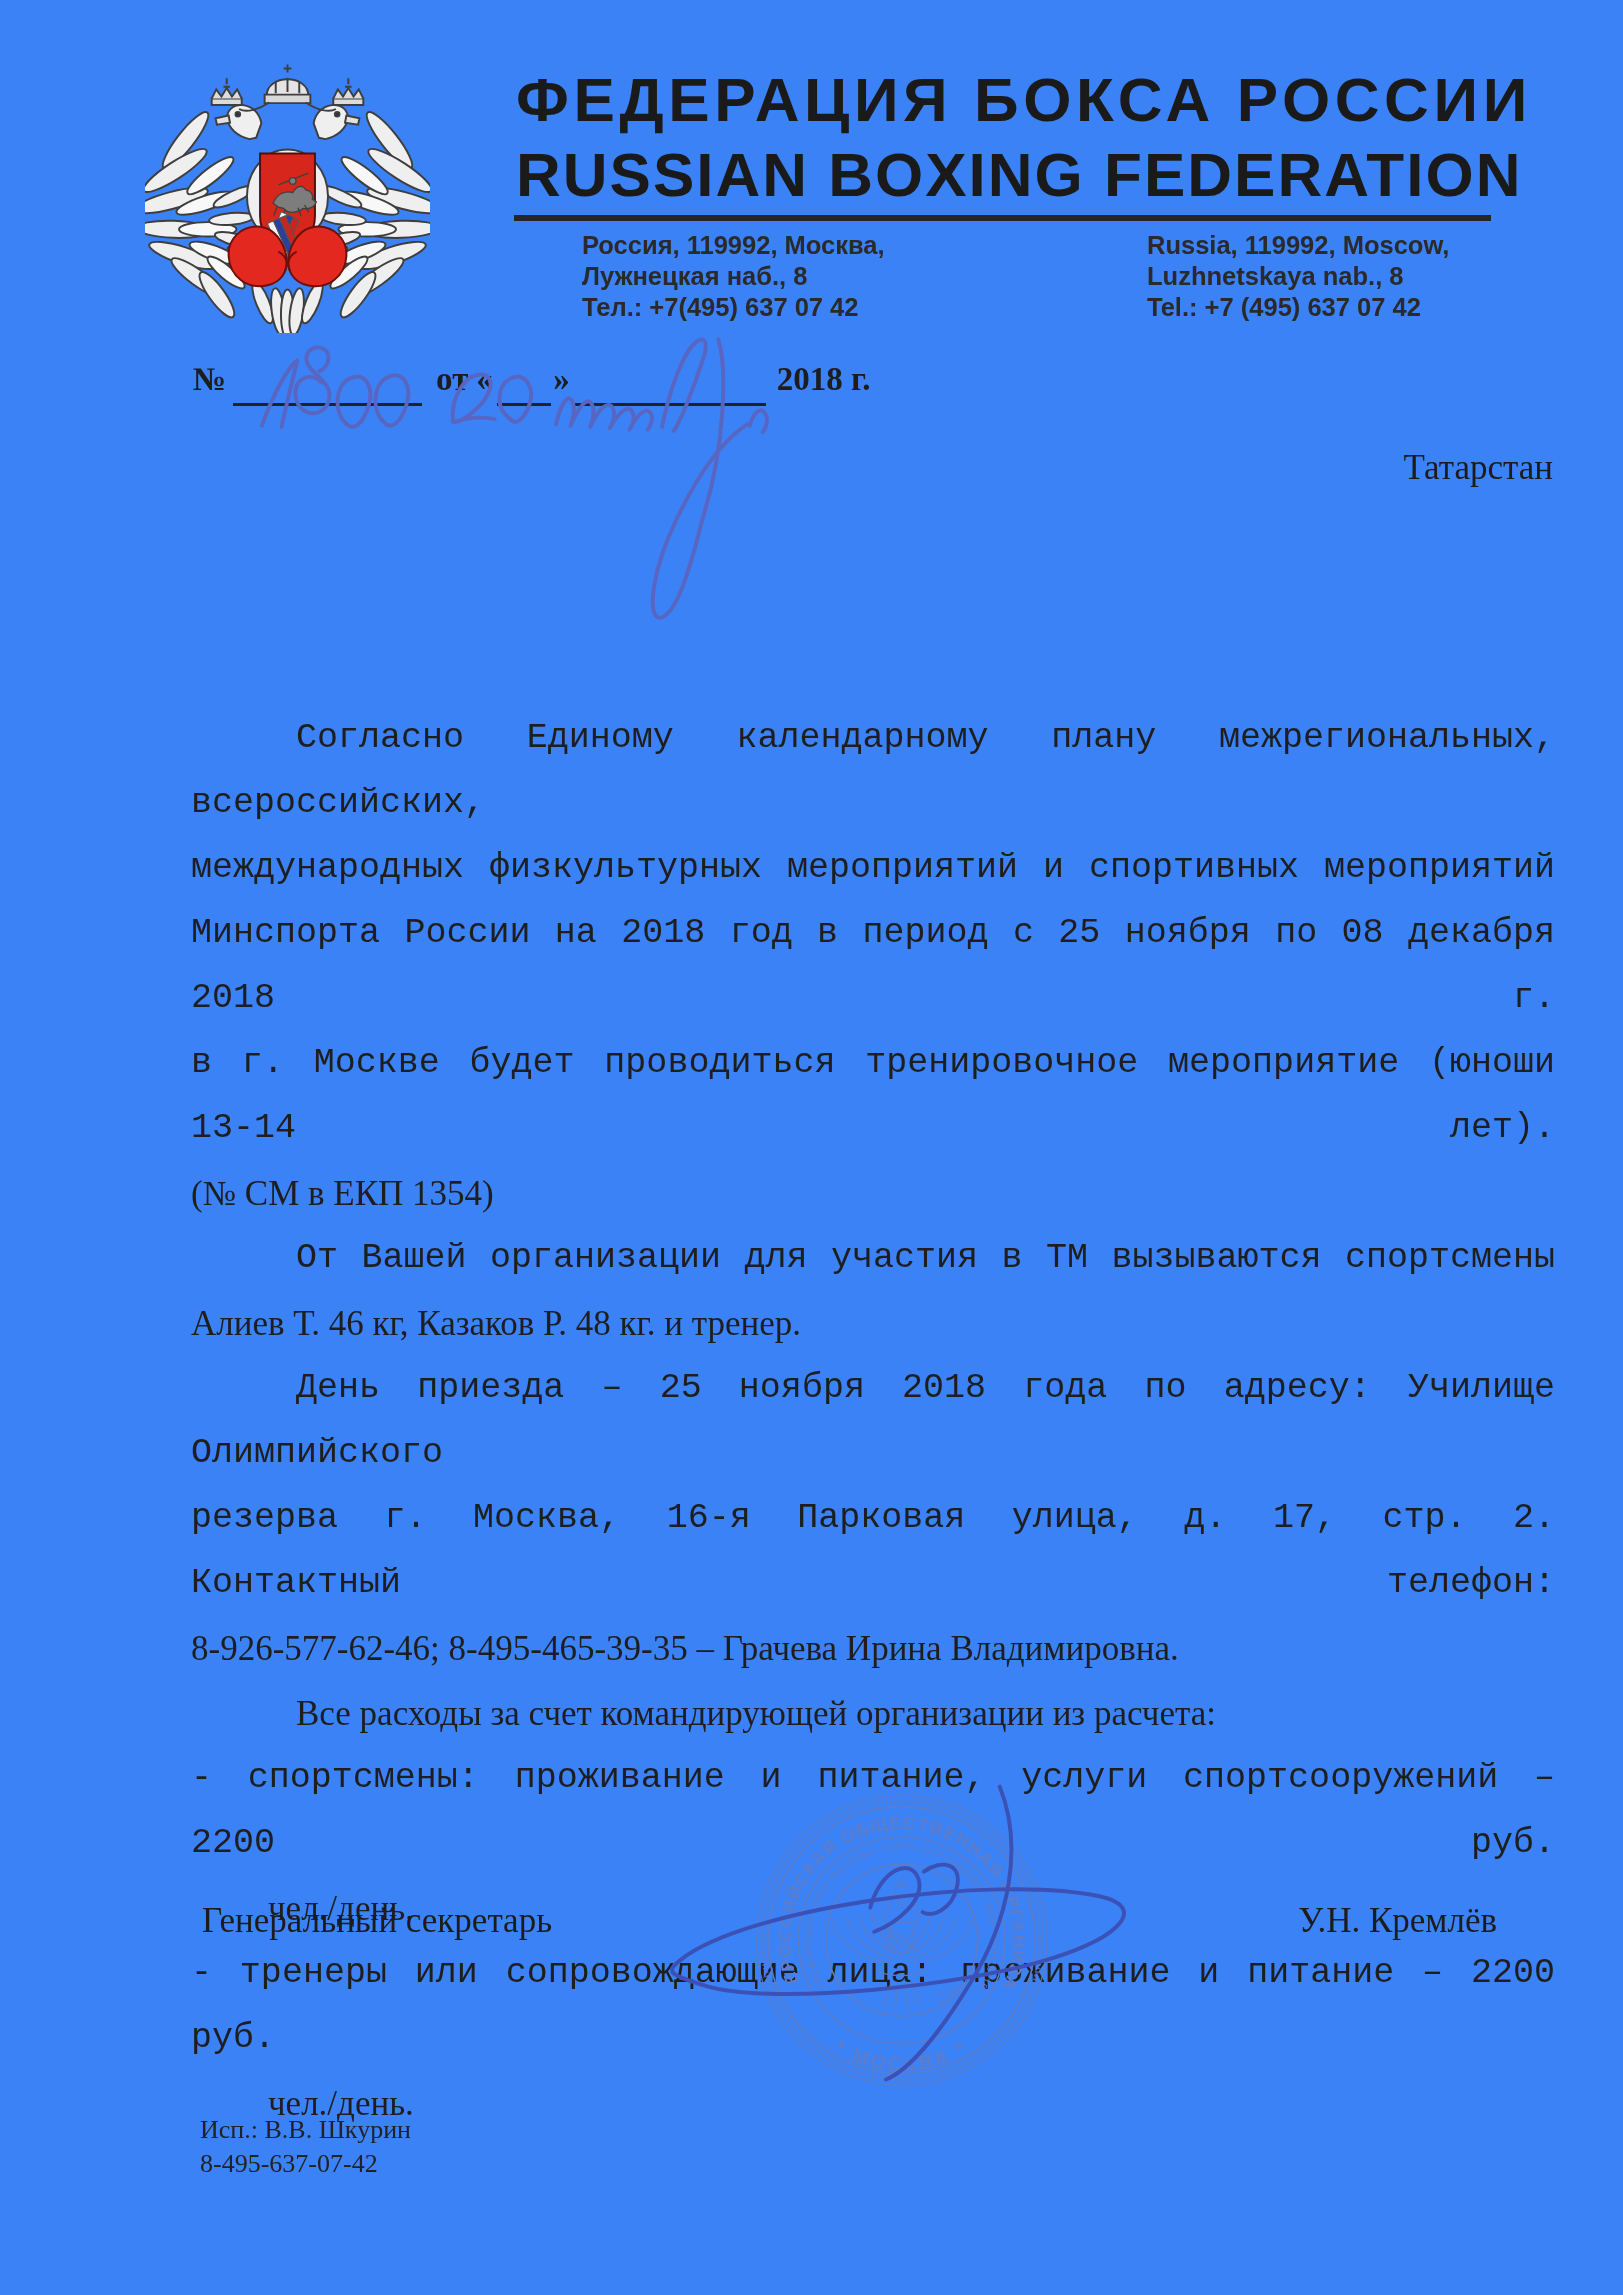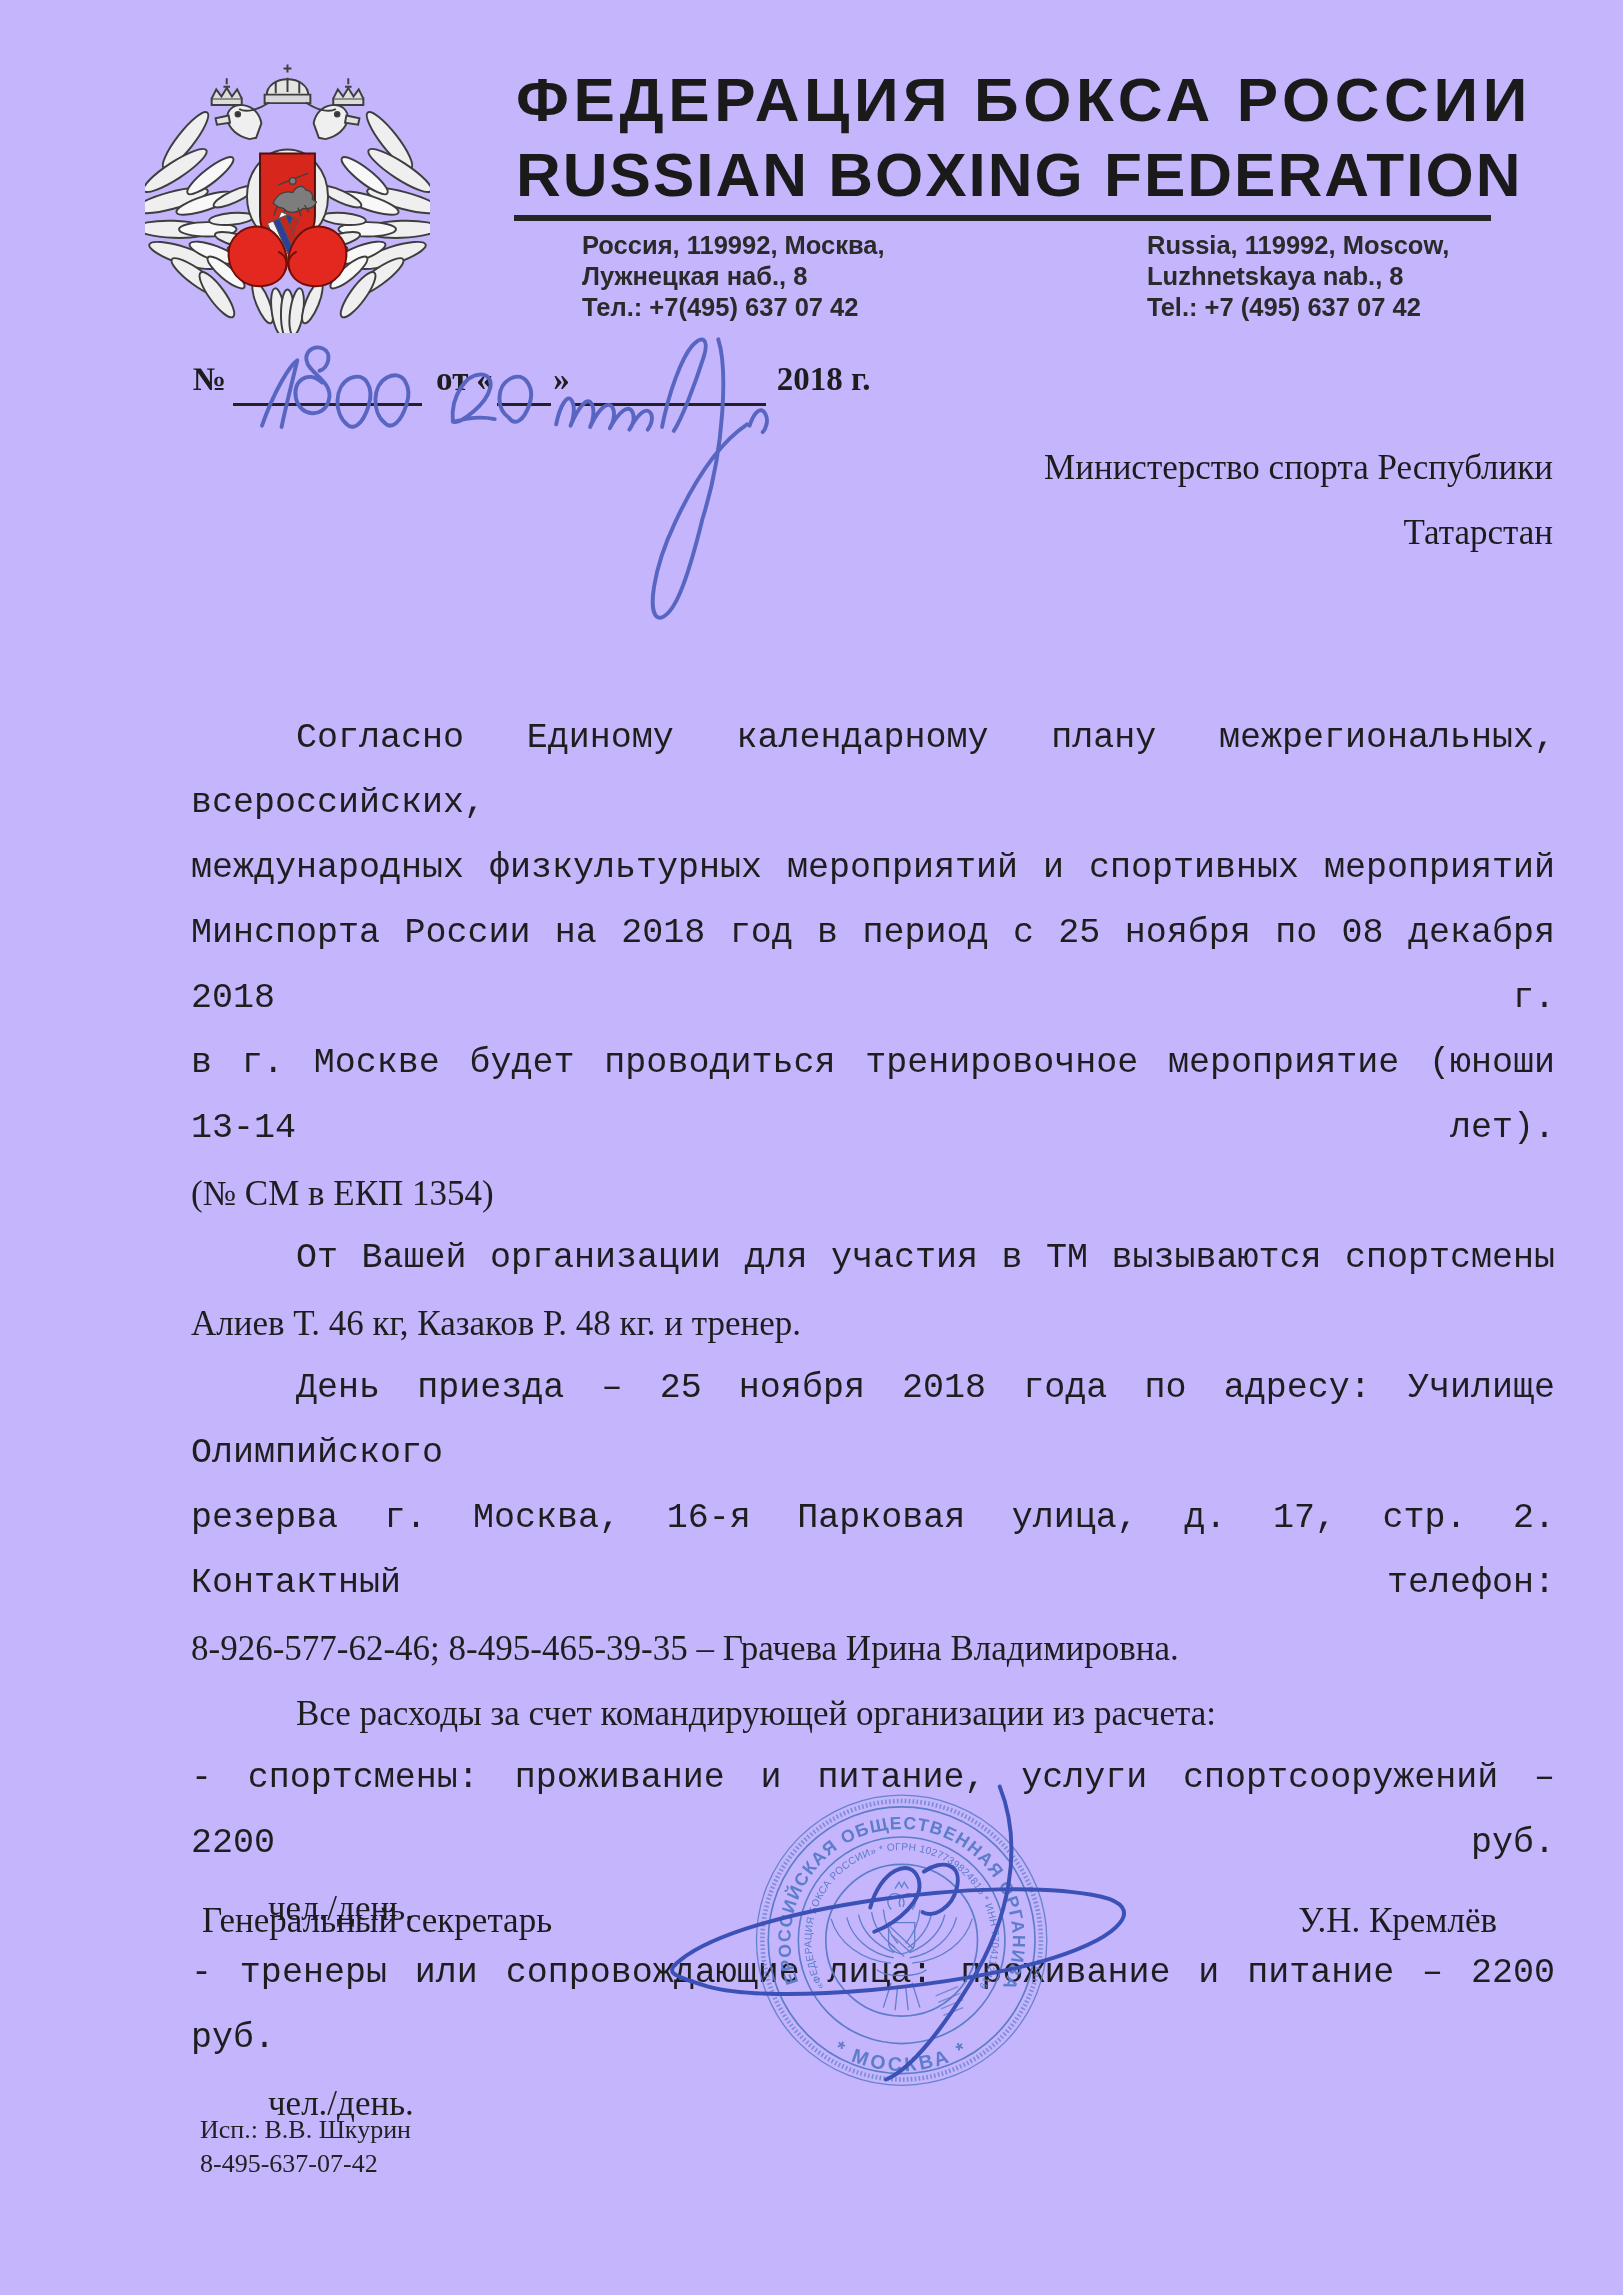--- a/index.html
+++ b/index.html
@@ -1,16 +1,16 @@
 <!DOCTYPE html>
 <html style="font-size:10.5px"><head>
 <meta charset="utf-8">
 <style>
   html,body{margin:0;padding:0;background:#ffffff;}
-  .page{position:relative;width:1623px;height:2295px;background:#c4b5fd;overflow:hidden;
+  .page{position:relative;width:1623px;height:2295px;background:#3b82f6;overflow:hidden;
         font-family:"Liberation Serif",serif;color:#1c1c1c;}
   .abs{position:absolute;}
 
   
   .org-name{left:516px;font-family:"Liberation Sans",sans-serif;font-weight:700;
             font-size:62px;color:#1a1a1a;white-space:nowrap;}
   .org-ru{top:64px;letter-spacing:4.6px;}
   .org-en{top:139px;letter-spacing:2px;}
   .rule{left:514px;top:215px;width:977px;height:5.9px;background:#262626;}
   .addr{font-family:"Liberation Sans",sans-serif;font-weight:700;font-size:25.5px;
@@ -193,21 +193,20 @@
     </g>
     <g>
       <path d="M520,178 C526,148 538,130 544,142 C550,152 546,172 542,180 C556,148 568,136 574,146 C580,156 576,174 572,182 C586,152 600,142 606,152 C612,162 606,178 602,184 C616,158 630,148 636,158 C642,168 636,182 632,186 C646,160 658,152 664,160 C670,168 664,182 660,186"></path>
       <path d="M682,182 C692,130 712,76 728,58 C744,40 754,48 746,74 C732,118 712,170 700,188"></path>
       <path d="M768,48 C782,92 778,214 744,322 C720,420 700,472 678,474 C658,470 668,400 702,328 C728,272 764,210 812,178"></path>
       <path d="M816,180 C823,158 834,150 840,162 C846,172 840,186 836,190"></path>
     </g>
   </svg>
 
   <div class="abs recipient">
-    <div>Министерство спорта Республики</div>
     <div>Татарстан</div>
   </div>
 
   <div class="abs body-block">
     <div class="bl j ind">Согласно Единому календарному плану межрегиональных, всероссийских,</div>
     <div class="bl j">международных физкультурных мероприятий и спортивных мероприятий</div>
     <div class="bl j">Минспорта России на 2018 год в период с 25 ноября по 08 декабря 2018 г.</div>
     <div class="bl j">в г. Москве будет проводиться тренировочное мероприятие (юноши 13-14 лет).</div>
     <div class="bl">(№ СМ в ЕКП 1354)</div>
     <div class="bl j ind">От Вашей организации для участия в ТМ вызываются спортсмены</div>

